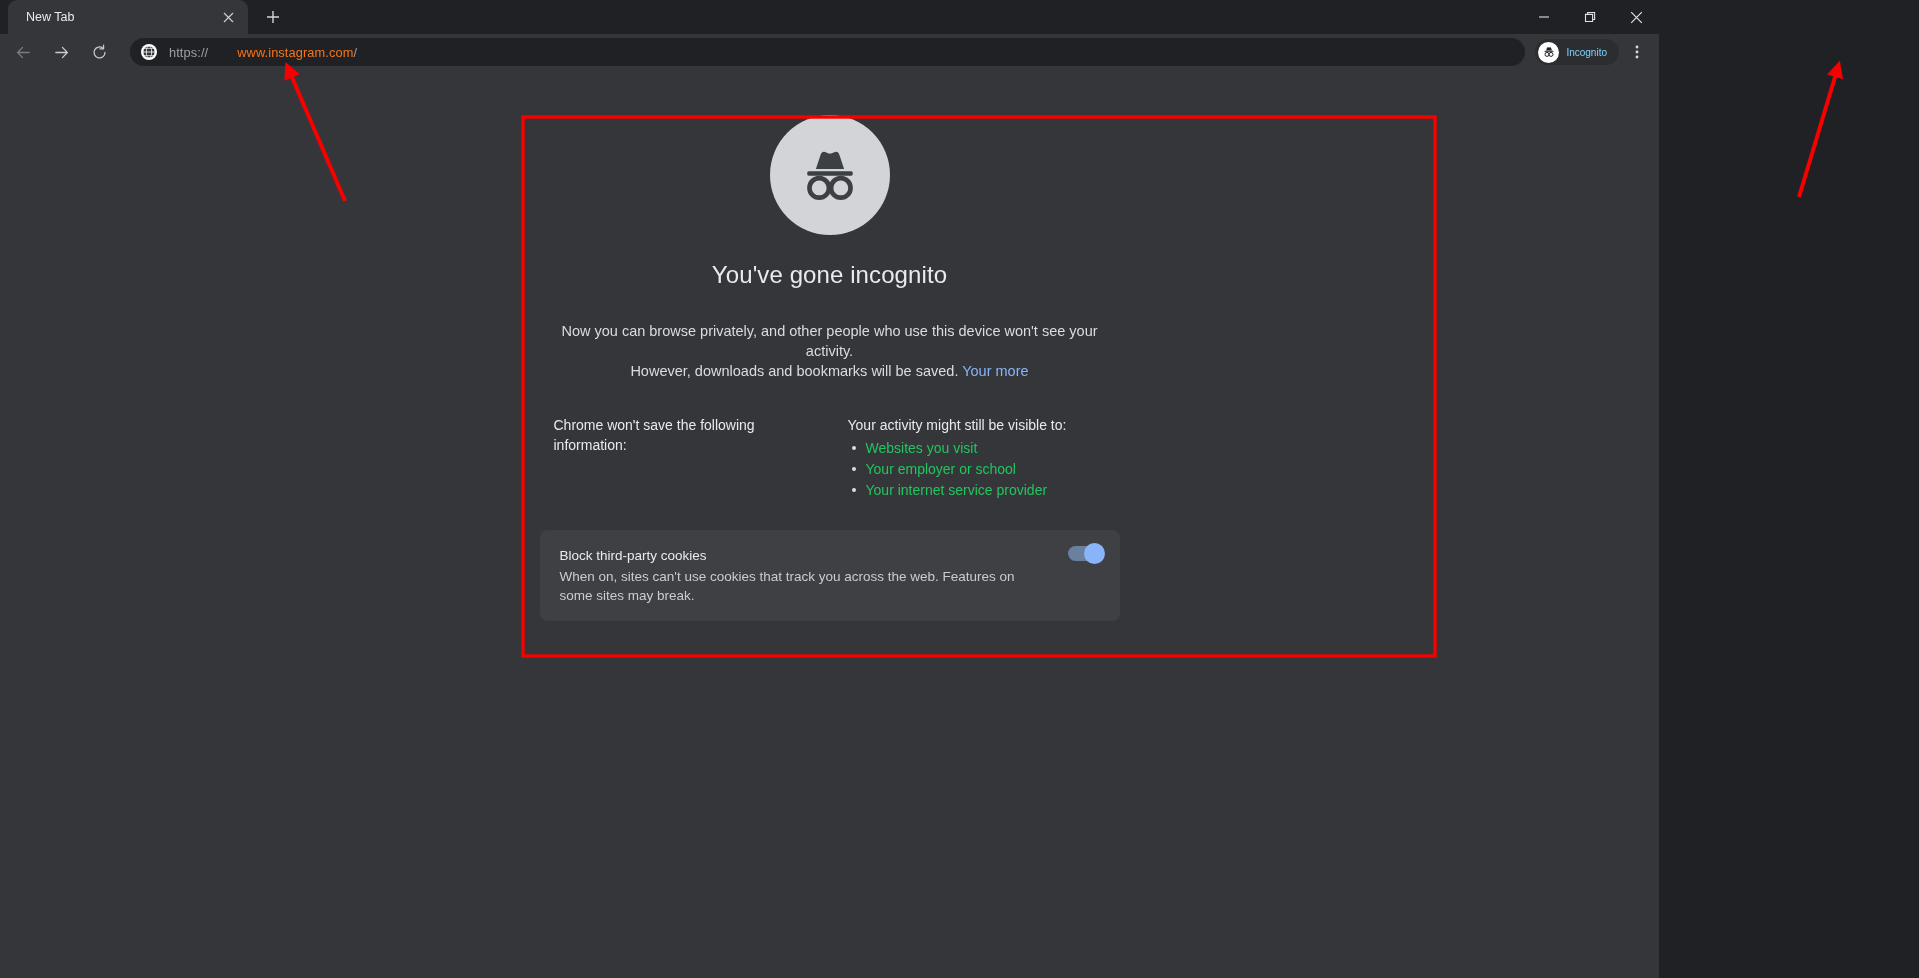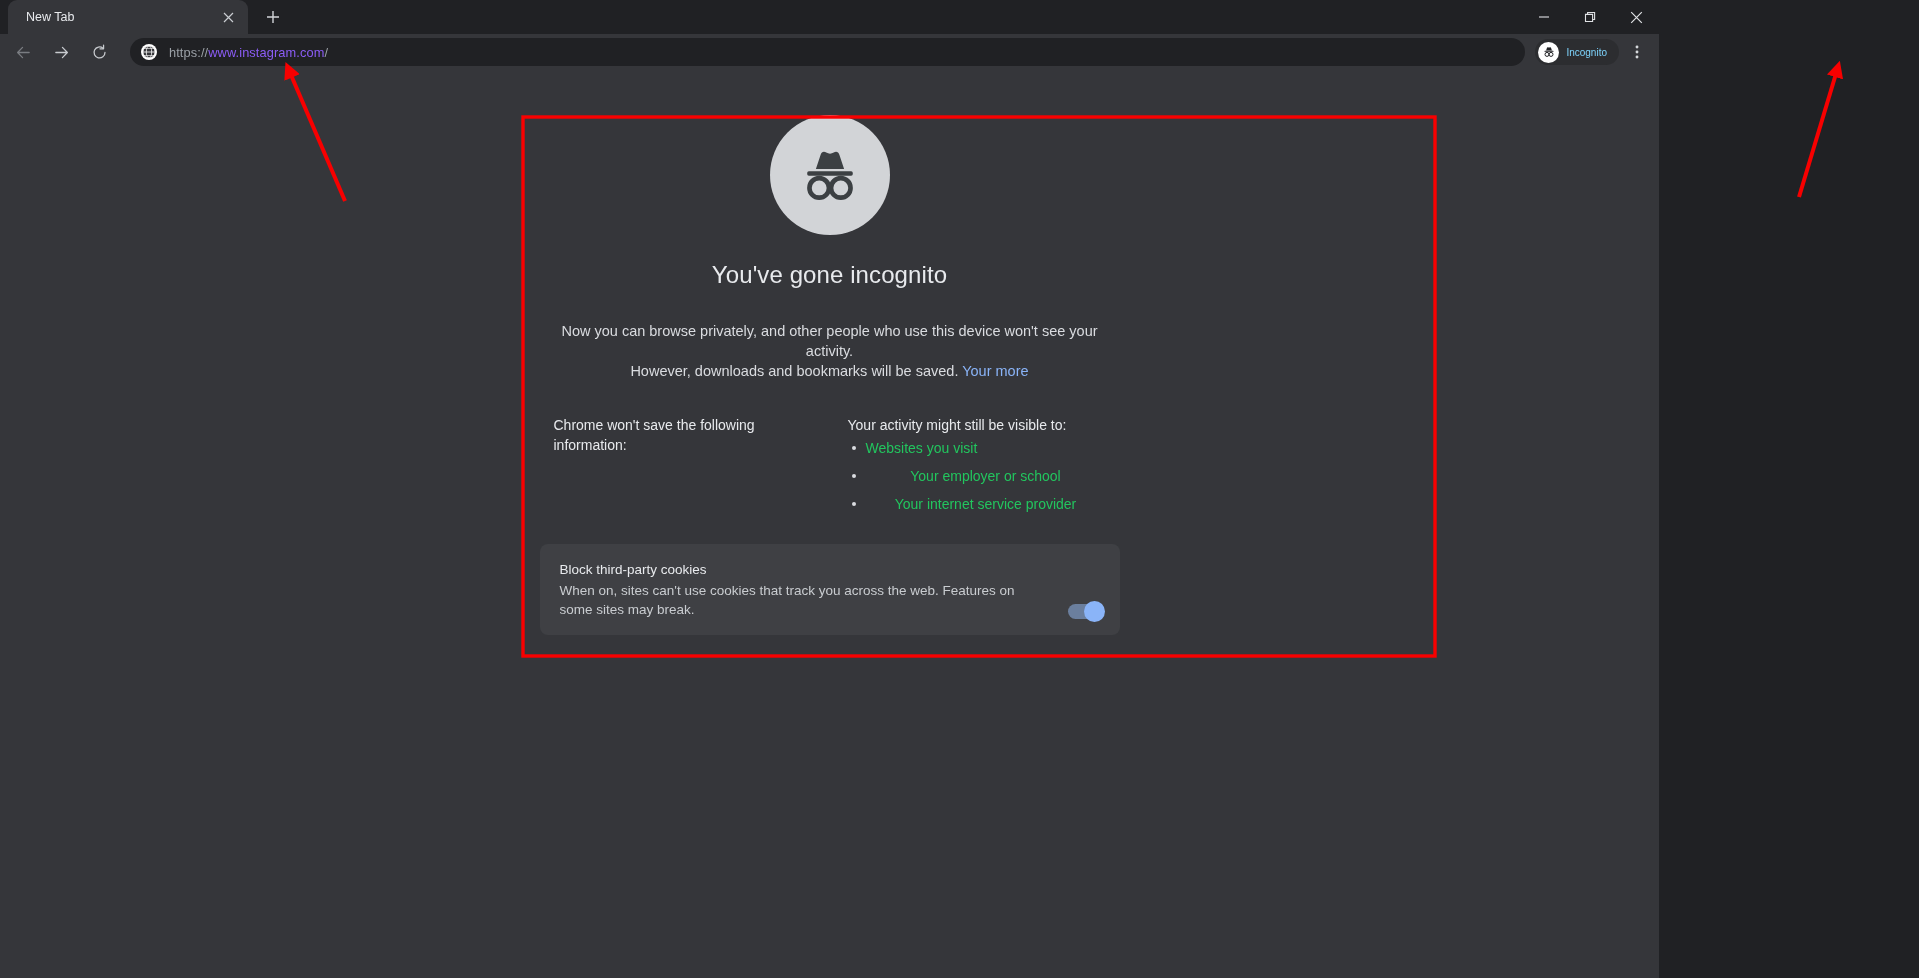--- a/index.html
+++ b/index.html
@@ -119,21 +119,21 @@
     display: block;
   }
   .url-text {
     font-size: 12.8px;
     color: #f1f3f4;
     white-space: nowrap;
     overflow: hidden;
     letter-spacing: 0.1px;
   }
   .url-scheme { color: #9aa0a6; text-align: center; }
-  .url-host   { color: #8b5cf6; }
+  .url-host   { color: #f97316; margin-left: 29px; }
   .url-path   { color: #9aa0a6; }
 
   .incognito-pill {
     height: 26px;
     display: flex;
     align-items: center;
     background: #2c2d30;
     border-radius: 14px;
     padding: 0 12px 0 3px;
     margin-left: 4px;
@@ -224,37 +224,37 @@
   .col ul { list-style: none; }
   .col li {
     position: relative;
     font-size: 14px;
     color: #22c55e;
     line-height: 20px;
     padding-left: 18px;
     margin-bottom: 0px;
     height: 20px;
   }
-  .col li:not(:first-child) { margin-top: 8px; text-align: center; }
+  .col li:not(:first-child) { margin-top: 1px; }
   .col li::before {
     content: "";
     position: absolute;
     left: 4px;
     top: 8px;
     width: 4px; height: 4px;
     border-radius: 50%;
     background: #dadce0;
   }
 
   .cookie-card {
     background: #3f4044;
     border-radius: 8px;
     padding: 16px 18px 16px 20px;
     display: flex;
-    align-items: flex-end;
+    align-items: flex-start;
     text-align: left;
     gap: 28px;
   }
   .cookie-texts { flex: 1; }
   .cookie-title {
     font-size: 13.5px;
     color: #e8eaed;
     line-height: 19px;
     margin-bottom: 2px;
   }

